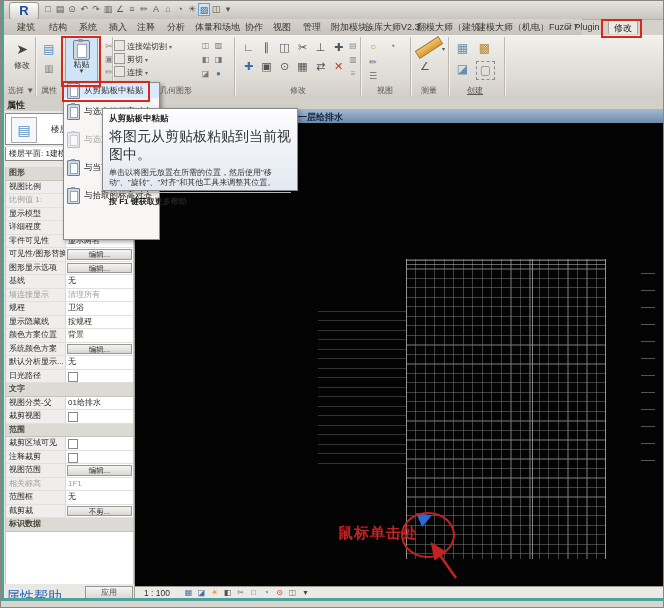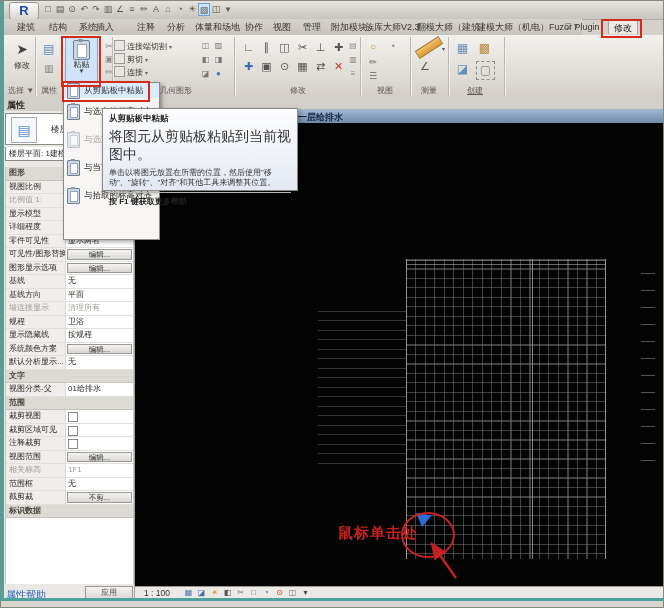--- a/index.html
+++ b/index.html
@@ -53,21 +53,21 @@
           padding-left:3px;box-sizing:border-box;white-space:nowrap;overflow:hidden;}
   #selrow .cmb{position:absolute;right:1px;top:1px;width:11px;height:11px;background:linear-gradient(#f2f1ef,#d8d6d2);border:1px solid #9a9894;font-size:6px;line-height:10px;text-align:center;color:#333;}
   #prop-rows{left:4px;top:166px;width:127px;height:417px;background:#fff;overflow:hidden;border-left:1px solid #c9c7c3;border-right:1px solid #c9c7c3;}
   .prow{display:flex;height:12.5px;border-bottom:1px solid #e2e0dc;font-size:8px;line-height:12px;}
   .prow .lab{width:56px;padding-left:3px;background:#efeeec;border-right:1px solid #dbd9d5;color:#2d2b27;overflow:hidden;white-space:nowrap;}
   .prow .val{flex:1;padding-left:2px;background:#fff;color:#2d2b27;overflow:hidden;white-space:nowrap;position:relative;}
   .prow.sec{background:#dcdad5;font-weight:bold;color:#4a473f;display:block;padding-left:3px;line-height:12.5px;border-bottom:1px solid #c6c3bd;}
   .prow.gray .lab,.prow.gray .val{color:#a09d97;}
   .pbtn{position:absolute;right:1px;top:1px;left:1px;bottom:1px;background:linear-gradient(#f5f4f2,#d9d7d3);border:1px solid #9a9894;font-size:7.5px;line-height:9px;text-align:center;color:#333;}
   .pchk{width:8px;height:8px;border:1px solid #888;background:#fff;margin-top:2px;}
-  #prop-help{left:5px;top:587px;font-size:10px;color:#2a62b8;text-decoration:underline;}
+  #prop-help{left:5px;top:587px;font-size:14px;color:#2a62b8;text-decoration:underline;}
   #apply-btn{left:84px;top:585px;width:46px;height:12px;background:linear-gradient(#f5f4f2,#d9d7d3);border:1px solid #9a9894;font-size:8px;line-height:11px;text-align:center;color:#555;}
   
   #canvas-title{left:134px;top:108px;width:530px;height:14px;background:linear-gradient(#a3b9d2,#6d8cab);border-bottom:1px solid #4f6a88;}
   #canvas-title span{position:absolute;left:163px;top:2px;font-size:9px;color:#14253f;font-weight:bold;white-space:nowrap;}
   #canvas{left:134px;top:122px;width:530px;height:463px;background:#040404;}
   #grid{position:absolute;left:271px;top:136px;width:200px;height:300px;
         background:repeating-linear-gradient(to right,rgba(125,125,125,.5) 0 1px,transparent 1px 9.5px),
                    repeating-linear-gradient(to bottom,rgba(125,125,125,.5) 0 1px,transparent 1px 9.5px);}
   #grid-ext{position:absolute;left:183px;top:188px;width:88px;height:160px;
         background:repeating-linear-gradient(to bottom,rgba(110,110,110,.45) 0 1px,transparent 1px 9.5px);}
@@ -130,21 +130,21 @@
         <div class="qico" style="left: 206px;">◫</div>
         <div class="qico" style="left: 218px;">▾</div>
       </div>
   </div>
 
   <div id="tabrow" class="abs">
     <div id="tabs">
         <div class="tab" style="left: 8px;">建筑</div>
         <div class="tab" style="left: 40px;">结构</div>
         <div class="tab" style="left: 70px;">系统</div>
-        <div class="tab" style="left: 87px;">插入</div>
+        <div class="tab" style="left: 100px;">插入</div>
         <div class="tab" style="left: 128px;">注释</div>
         <div class="tab" style="left: 158px;">分析</div>
         <div class="tab" style="left: 186px;">体量和场地</div>
         <div class="tab" style="left: 236px;">协作</div>
         <div class="tab" style="left: 264px;">视图</div>
         <div class="tab" style="left: 294px;">管理</div>
         <div class="tab" style="left: 322px;">附加模块</div>
         <div class="tab" style="left: 356px;">族库大师V2.3</div>
         <div class="tab" style="left: 408px;">翻模大师（建筑）</div>
         <div class="tab" style="left: 468px;">建模大师（机电）</div>
@@ -272,58 +272,64 @@
       <div class="prow">
         <div class="lab">图形显示选项</div>
         <div class="val">
           <div class="pbtn">编辑...</div>
         </div>
       </div>
       <div class="prow">
         <div class="lab">基线</div>
         <div class="val">无</div>
       </div>
-      <div class="prow">
-        <div class="lab">基线方向</div>
-        <div class="val">平面</div>
-      </div>
       <div class="prow gray">
         <div class="lab">墙连接显示</div>
         <div class="val">清理所有</div>
       </div>
       <div class="prow">
         <div class="lab">规程</div>
         <div class="val">卫浴</div>
       </div>
       <div class="prow">
         <div class="lab">显示隐藏线</div>
         <div class="val">按规程</div>
       </div>
       <div class="prow">
+        <div class="lab">颜色方案位置</div>
+        <div class="val">背景</div>
+      </div>
+      <div class="prow">
         <div class="lab">系统颜色方案</div>
         <div class="val">
           <div class="pbtn">编辑...</div>
         </div>
       </div>
       <div class="prow">
         <div class="lab">默认分析显示...</div>
         <div class="val">无</div>
       </div>
+      <div class="prow">
+        <div class="lab">日光路径</div>
+        <div class="val">
+          <div class="pchk"></div>
+        </div>
+      </div>
       <div class="prow sec">文字</div>
       <div class="prow">
         <div class="lab">视图分类-父</div>
         <div class="val">01给排水</div>
       </div>
+      <div class="prow">
+        <div class="lab">裁剪视图</div>
+        <div class="val">
+          <div class="pchk"></div>
+        </div>
+      </div>
       <div class="prow sec">范围</div>
-      <div class="prow">
-        <div class="lab">裁剪视图</div>
-        <div class="val">
-          <div class="pchk"></div>
-        </div>
-      </div>
       <div class="prow">
         <div class="lab">裁剪区域可见</div>
         <div class="val">
           <div class="pchk"></div>
         </div>
       </div>
       <div class="prow">
         <div class="lab">注释裁剪</div>
         <div class="val">
           <div class="pchk"></div>

